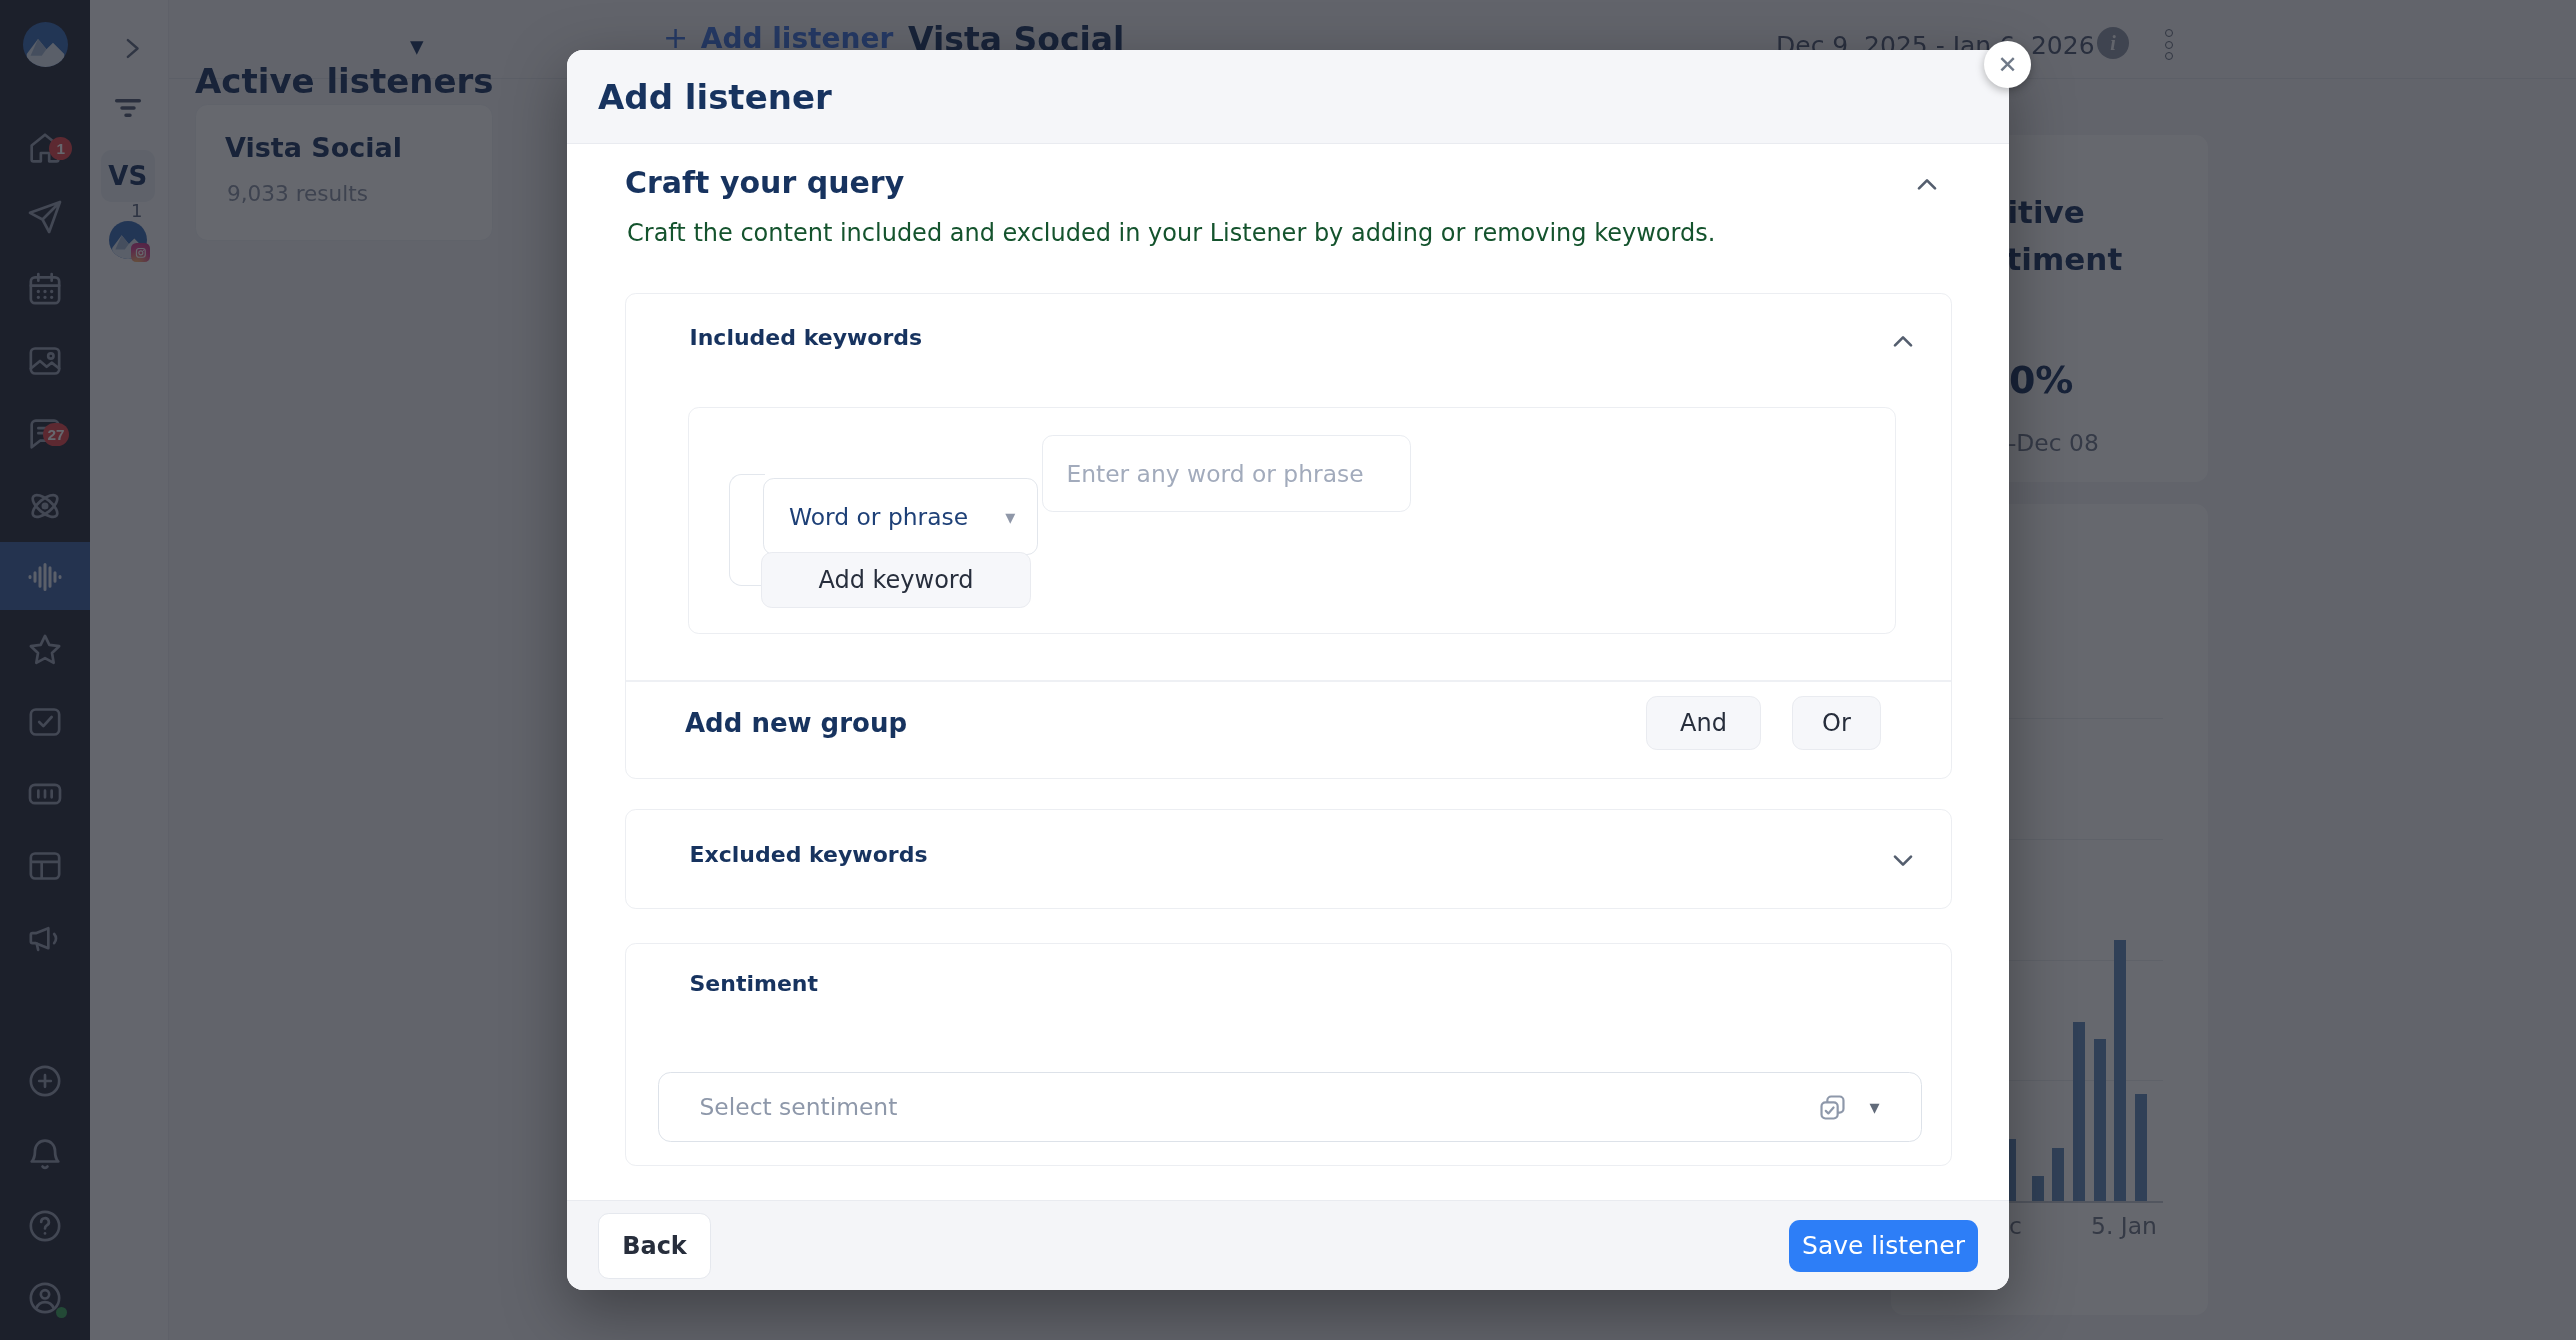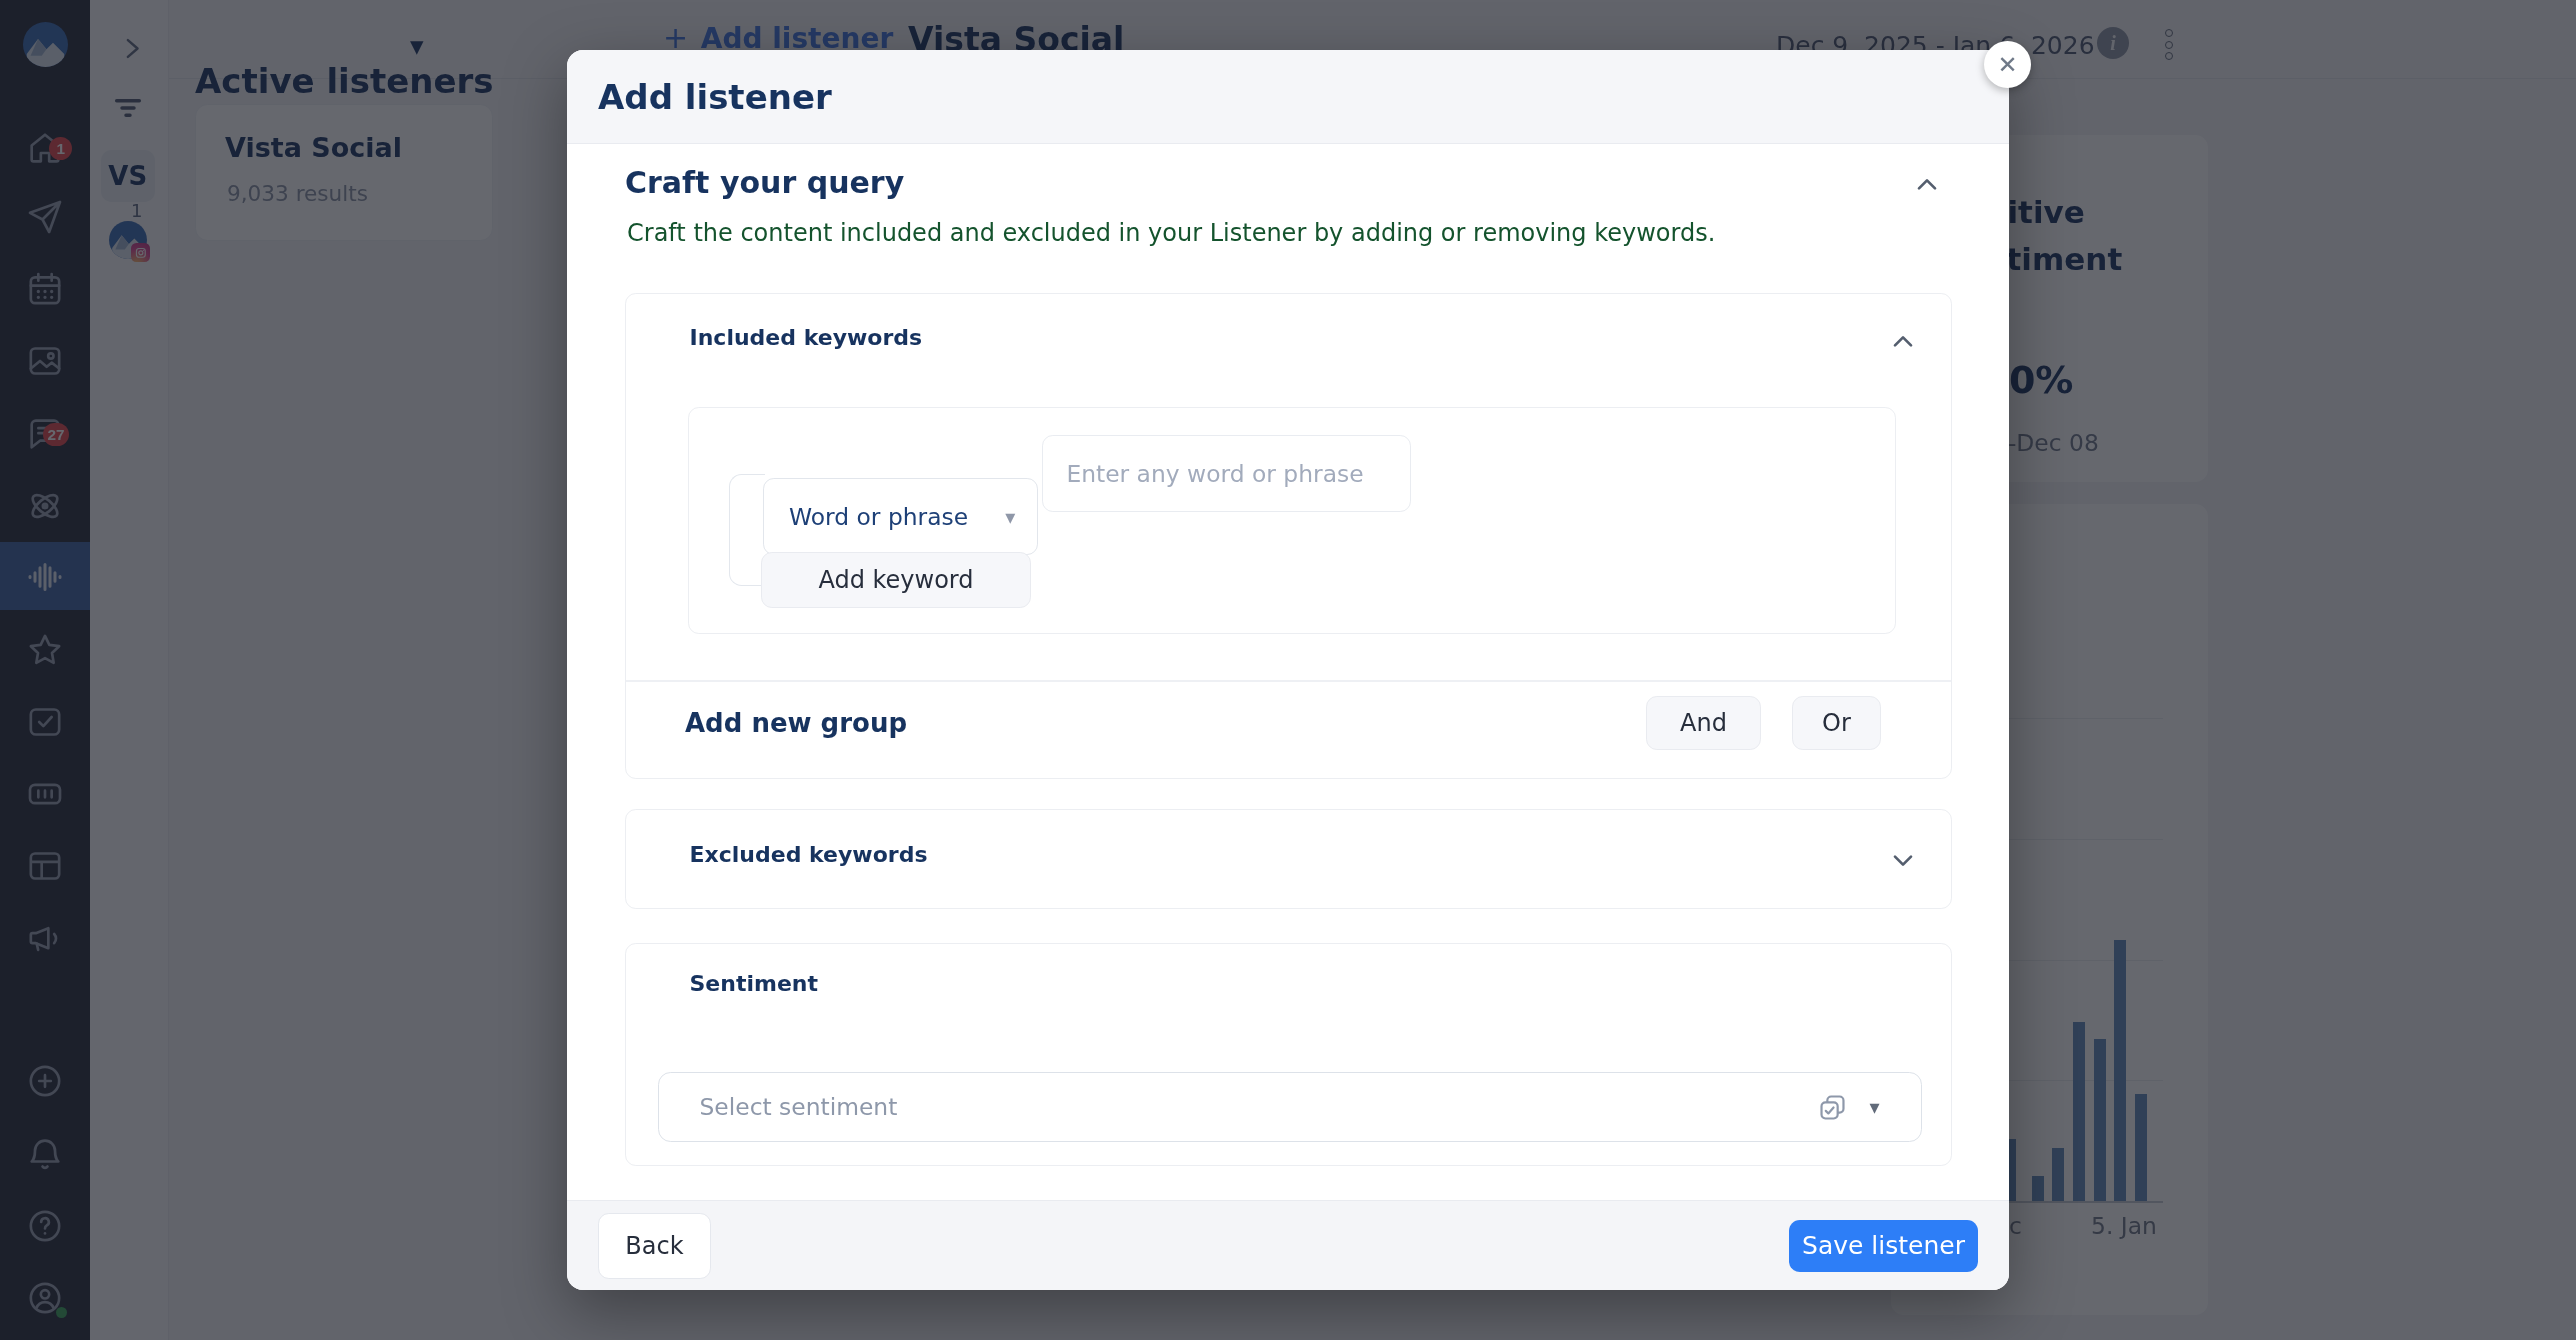--- a/index.html
+++ b/index.html
@@ -119,21 +119,21 @@
   #sent-select .ph { font-size:23.4px; color:#8e98aa; flex:1; }
   #sent-select .ico { width:31px; height:31px; color:#8e98aa; margin-right:21.6px; }
   #sent-select .ico svg { width:31px; height:31px; display:block; }
   #sent-select .car { font-size:20px; color:#626b7a; }
 
   #modal-footer { position:absolute; left:0; top:1150px; width:100%; height:90px; background:#f4f5f8;
                   border-top:0.9px solid #e9ebf0; border-radius:0 0 16px 16px; display:flex;
                   align-items:center; justify-content:space-between; padding:0 31px; }
   #back-btn { width:113px; height:66px; background:#fff; border:1.8px solid #e5e8ee; border-radius:10.8px;
               font-size:24px; color:#272e3c; display:flex; align-items:center; justify-content:center;
-              cursor:pointer; font-family:"DejaVu Sans","Liberation Sans",sans-serif; }
+              cursor:pointer; font-family:"DejaVu Sans","Liberation Sans",sans-serif;font-weight:bold; }
   #save-btn { width:189px; height:52px; background:#2d7ef7; border:none; border-radius:10.8px; font-size:25px;
               font-weight:500; color:#fff; display:flex; align-items:center; justify-content:center;
               cursor:pointer; font-family:"DejaVu Sans","Liberation Sans",sans-serif; }
 </style>
 </head>
 <body>
 
 <div id="stage">
 
   <div class="layer" id="page">

